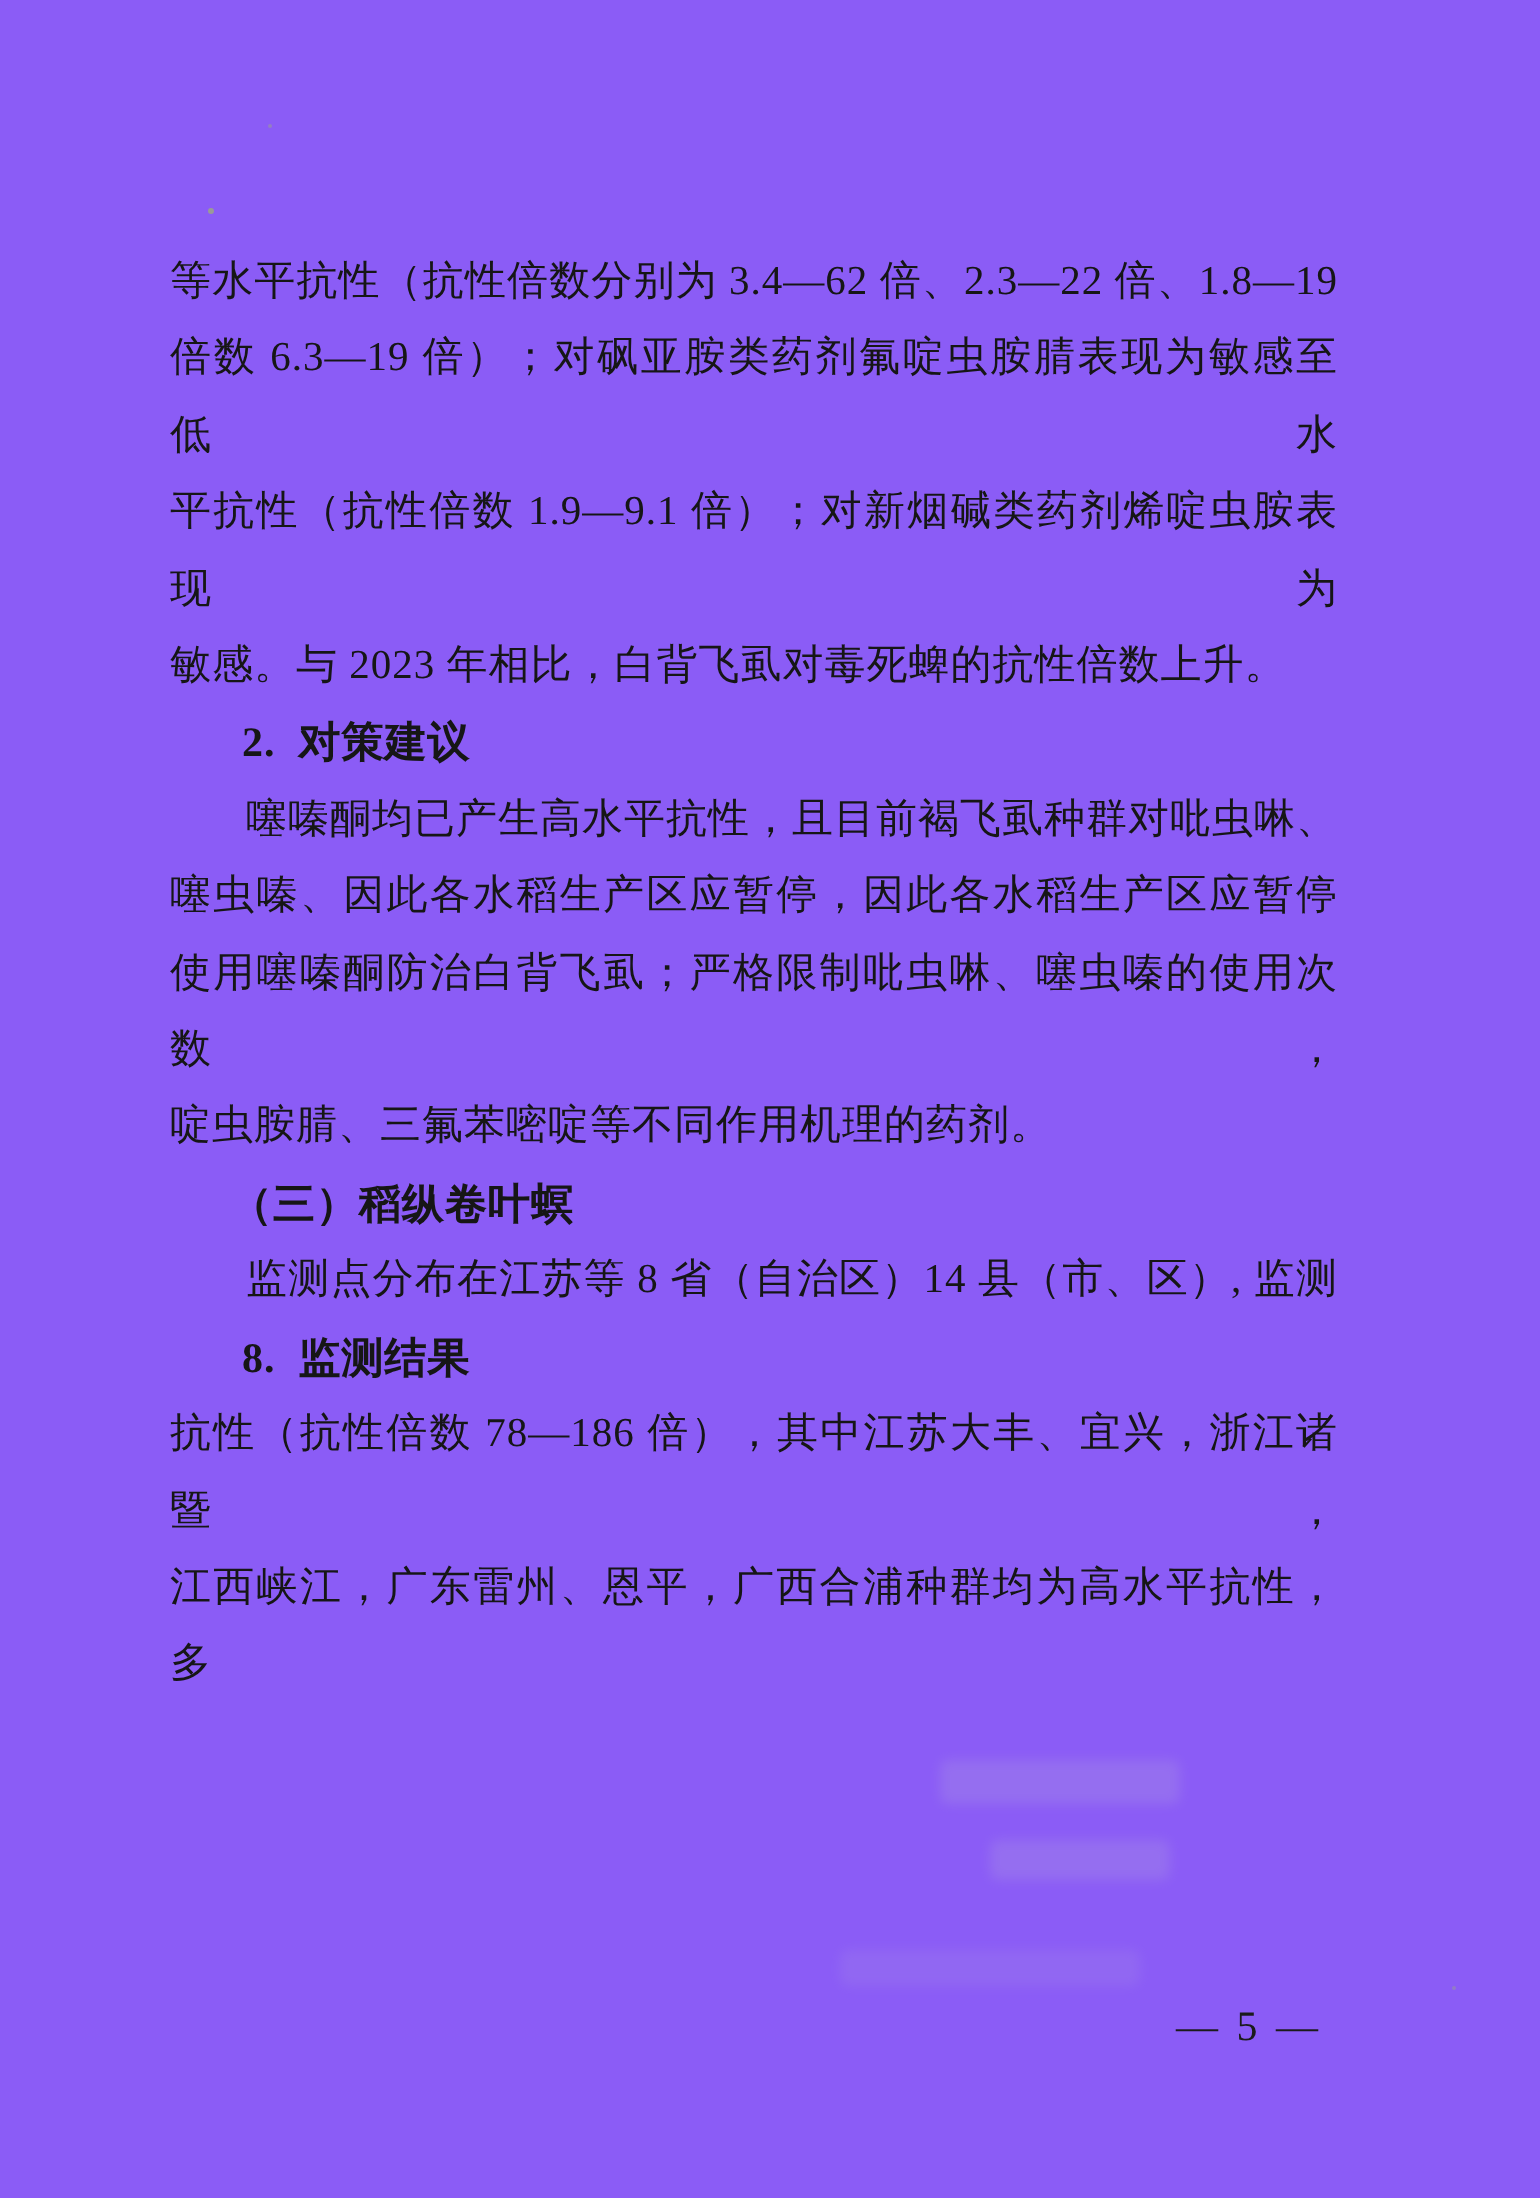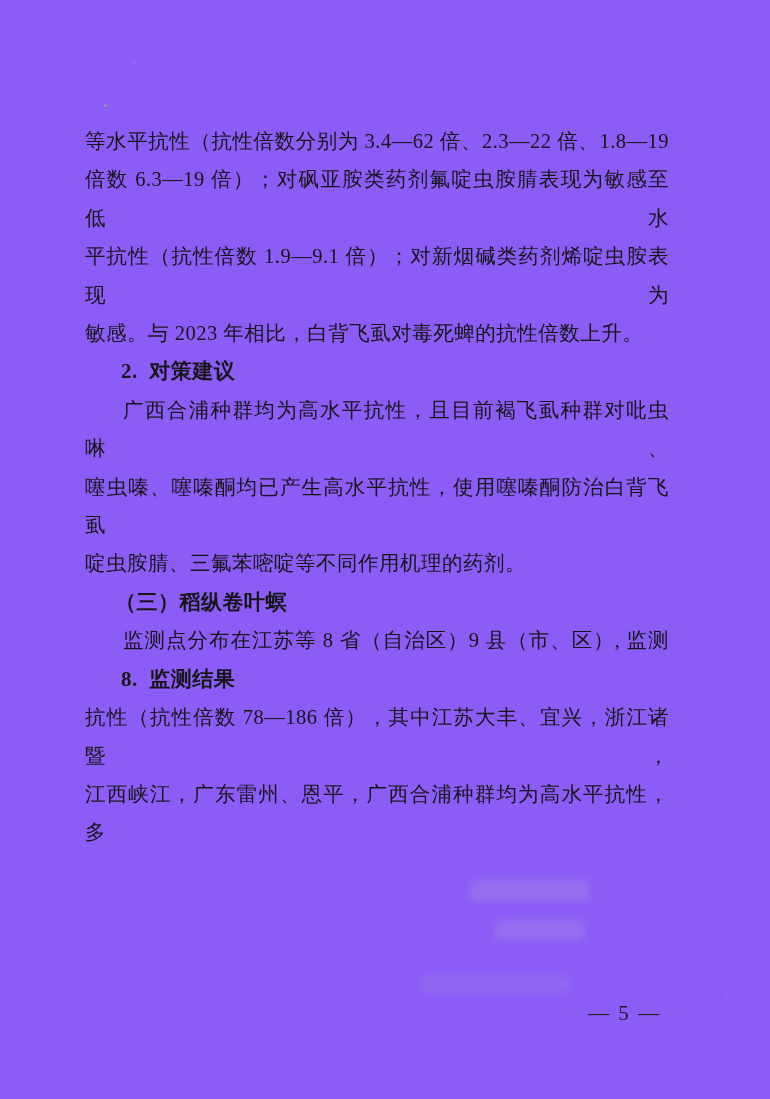--- a/index.html
+++ b/index.html
@@ -80,26 +80,27 @@
 <div class="page">
 
   <div class="doc">
 
     <div class="line">等水平抗性（抗性倍数分别为 3.4—62 倍、2.3—22 倍、1.8—19</div>
     <div class="line">倍数 6.3—19 倍）；对砜亚胺类药剂氟啶虫胺腈表现为敏感至低水</div>
     <div class="line">平抗性（抗性倍数 1.9—9.1 倍）；对新烟碱类药剂烯啶虫胺表现为</div>
     <div class="line pend">敏感。与 2023 年相比，白背飞虱对毒死蜱的抗性倍数上升。</div>
 
     <div class="heading">2.  对策建议</div>
-    <div class="line ind">广西合浦种群均为高水平抗性，且目前褐飞虱种群对吡虫啉、</div>
-    <div class="line">噻虫嗪、噻嗪酮均已产生高水平抗性，使用噻嗪酮防治白背飞虱</div>
+    <div class="line ind">噻嗪酮均已产生高水平抗性，且目前褐飞虱种群对吡虫啉、</div>
+    <div class="line">噻虫嗪、因此各水稻生产区应暂停，因此各水稻生产区应暂停</div>
+    <div class="line">使用噻嗪酮防治白背飞虱；严格限制吡虫啉、噻虫嗪的使用次数，</div>
     <div class="line pend">啶虫胺腈、三氟苯嘧啶等不同作用机理的药剂。</div>
 
     <div class="heading paren">（三）稻纵卷叶螟</div>
-    <div class="line ind">监测点分布在江苏等 8 省（自治区）9 县（市、区）, 监测</div>
+    <div class="line ind">监测点分布在江苏等 8 省（自治区）14 县（市、区）, 监测</div>
 
     <div class="heading">8.  监测结果</div>
     <div class="line">抗性（抗性倍数 78—186 倍），其中江苏大丰、宜兴，浙江诸暨，</div>
     <div class="line">江西峡江，广东雷州、恩平，广西合浦种群均为高水平抗性，多</div>
 
   </div>
 
   <div class="pageno">— 5 —</div>
 
   <div class="speck" style="left:104px; top:104px; width:3px;  height:3px;"></div>

